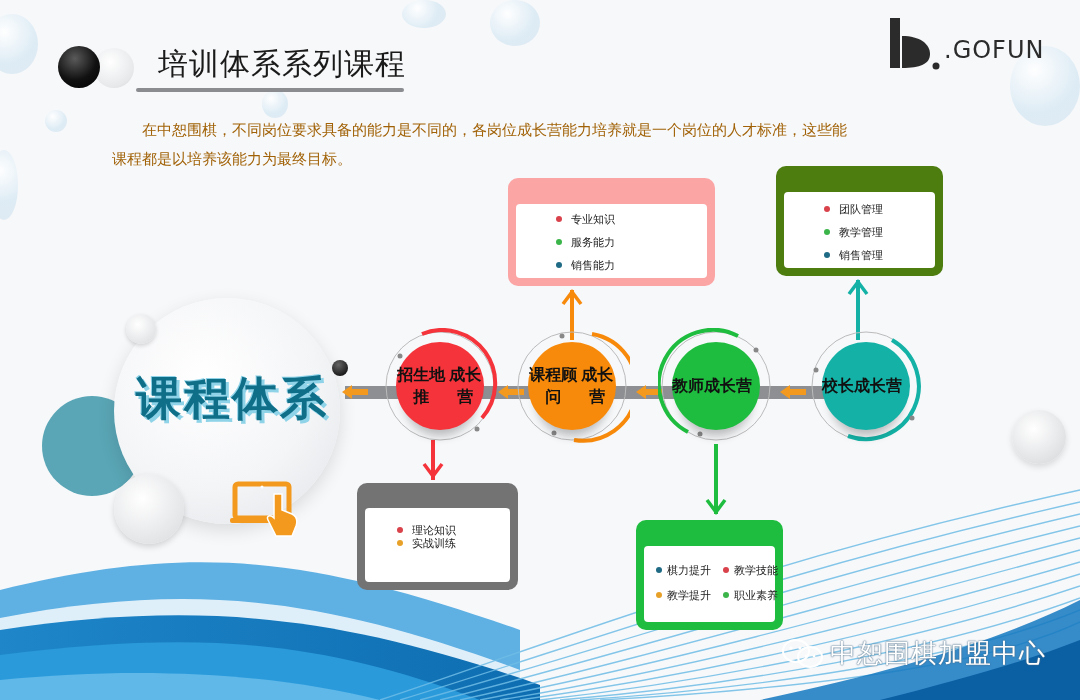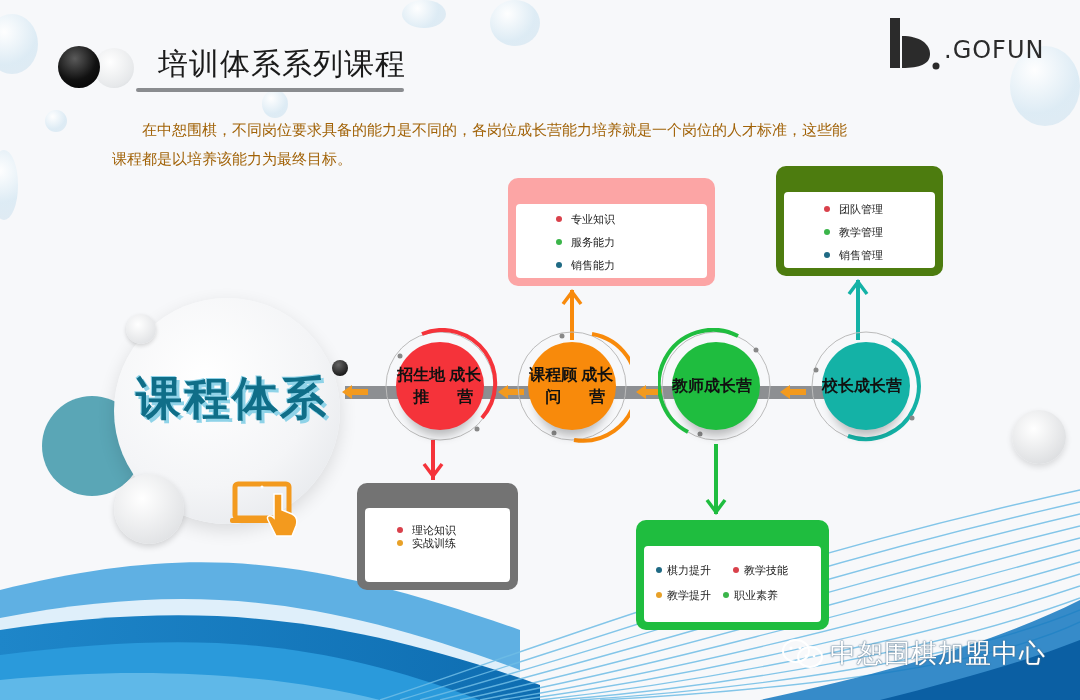--- a/index.html
+++ b/index.html
@@ -188,24 +188,24 @@
   <div class="item" style="left:48px;top:59px;"><span class="dot" style="background:#3bb54a;"></span><span>教学管理</span></div>
   <div class="item" style="left:48px;top:82px;"><span class="dot" style="background:#1f6a84;"></span><span>销售管理</span></div>
 </div>
 
 <div class="box" style="left:357px;top:483px;width:161px;height:107px;background:#737373;">
   <div class="inner" style="top:25px;"></div>
   <div class="item" style="left:40px;top:40px;"><span class="dot" style="background:#d9414b;"></span><span>理论知识</span></div>
   <div class="item" style="left:40px;top:53px;"><span class="dot" style="background:#e8a128;"></span><span>实战训练</span></div>
 </div>
 
-<div class="box" style="left:636px;top:520px;width:163px;height:110px;background:#1fbd3f;padding-left:30px;">
+<div class="box" style="left:636px;top:520px;width:147px;height:110px;background:#1fbd3f;">
   <div class="inner" style="top:26px;"></div>
   <div class="item" style="left:20px;top:43px;"><span class="dot" style="background:#1f6a84;margin-right:5px;"></span><span>棋力提升</span></div>
-  <div class="item" style="left:97px;top:43px;"><span class="dot" style="background:#d9414b;margin-right:5px;"></span><span>教学技能</span></div>
+  <div class="item" style="left:87px;top:43px;"><span class="dot" style="background:#d9414b;margin-right:5px;"></span><span>教学技能</span></div>
   <div class="item" style="left:20px;top:68px;"><span class="dot" style="background:#e8a128;margin-right:5px;"></span><span>教学提升</span></div>
   <div class="item" style="left:87px;top:68px;"><span class="dot" style="background:#3bb54a;margin-right:5px;"></span><span>职业素养</span></div>
 </div>
 
 <svg class="abs" style="left:780px;top:638px;" width="46" height="32" viewBox="0 0 46 32">
   <ellipse cx="16" cy="13" rx="13" ry="11" fill="none" stroke="#fff" stroke-width="2"></ellipse>
   <ellipse cx="30" cy="19" rx="12" ry="10" fill="rgba(255,255,255,0.2)" stroke="#fff" stroke-width="2"></ellipse>
   <circle cx="11" cy="10" r="1.6" fill="#fff"></circle>
     <circle cx="20" cy="10" r="1.6" fill="#fff"></circle>
   <circle cx="26" cy="18" r="1.4" fill="#fff"></circle>

